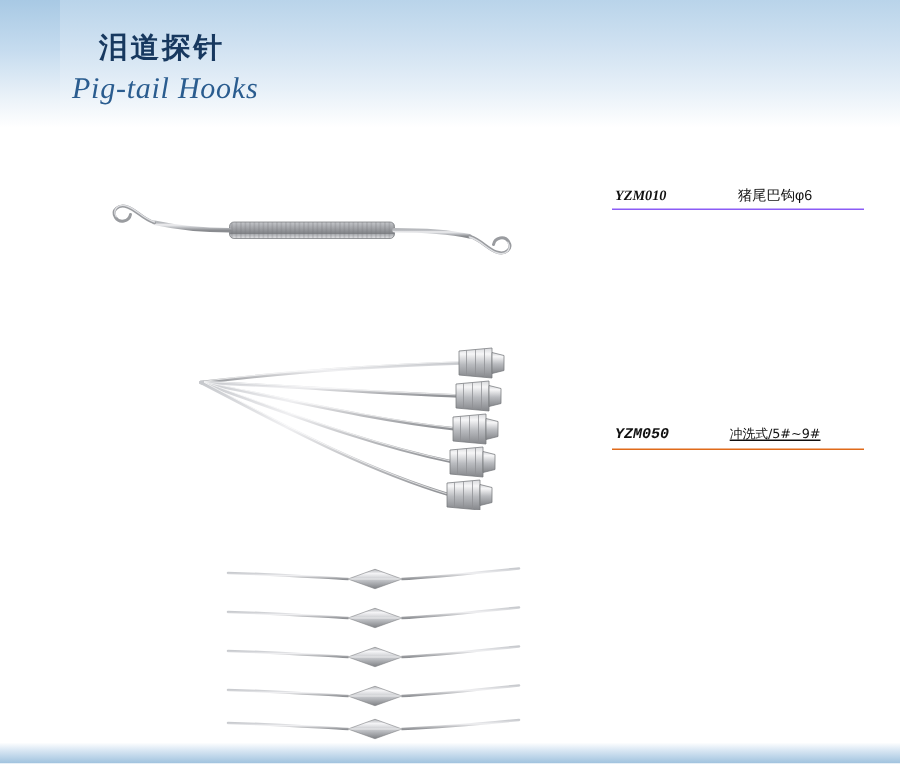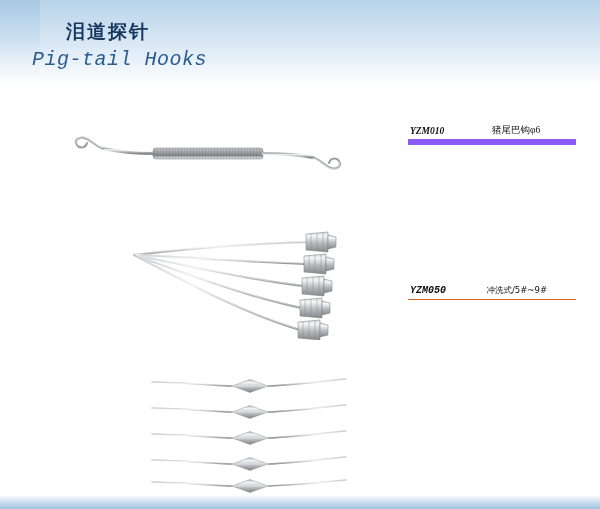--- a/index.html
+++ b/index.html
@@ -39,22 +39,22 @@
     position: absolute;
     left: 66px; top: 19px;
     font-family: "DejaVu Sans", sans-serif;
     font-size: 19px;
     font-weight: bold;
     color: #17385f;
     letter-spacing: 2px;
   }
   .title-en {
     position: absolute;
-    left: 32px; top: 48px;
-    font-family: Liberation Mono, monospace;
+    left: 48px; top: 48px;
+    font-family: Liberation Serif, serif;
     font-style: italic;
     font-size: 20px;
     color: #2a5c8f;
     letter-spacing: 0.5px;
   }
   
   .footer-band {
     position: absolute;
     left: 0; bottom: 0;
     width: 600px; height: 14px;
@@ -62,35 +62,35 @@
   }
   
   .code-table {
     position: absolute;
     left: 408px; top: 123px;
     width: 168px;
     border-collapse: collapse;
   }
   .code-table td {
     padding: 1px 0 2px 0;
-    border-bottom: 6px solid #8b5cf6;
+    border-bottom: 1px solid #8b5cf6;
     font-size: 9.5px;
     color: #111;
     white-space: nowrap;
   }
   .code-cell {
     font-family: "Liberation Serif", serif;
     font-style: italic;
     font-weight: bold;
     font-size: 10px;
     width: 72px;
     padding-left: 2px !important;
   }
   .desc-cell {
-    font-family: Liberation Serif, serif;
+    font-family: Liberation Sans, sans-serif;
     font-size: 8.5px;
     color: #111;
     padding-left: 10px !important;
   }
   
   .single-label {
     position: absolute;
     width: 168px;
     border-bottom: 1px solid #e06a1a;
     padding-bottom: 2px;
@@ -103,20 +103,21 @@
     font-size: 10px;
     color: #111;
     display: inline-block;
     width: 72px;
     padding-left: 2px;
   }
   .single-label .desc-text {
     font-family: "DejaVu Sans", sans-serif;
     font-size: 8.5px;
     color: #111;
+    text-decoration: underline;
   }
   #label-yzm050 { left: 408px; top: 279px; }
   #label-yzm060 { left: 408px; top: 434px; }
 
   .figure { position: absolute; }
   #fig-pigtail { left: 55px; top: 128px; }
   #fig-cannula { left: 130px; top: 220px; }
   #fig-probe   { left: 150px; top: 370px; }
 </style>
 </head>

